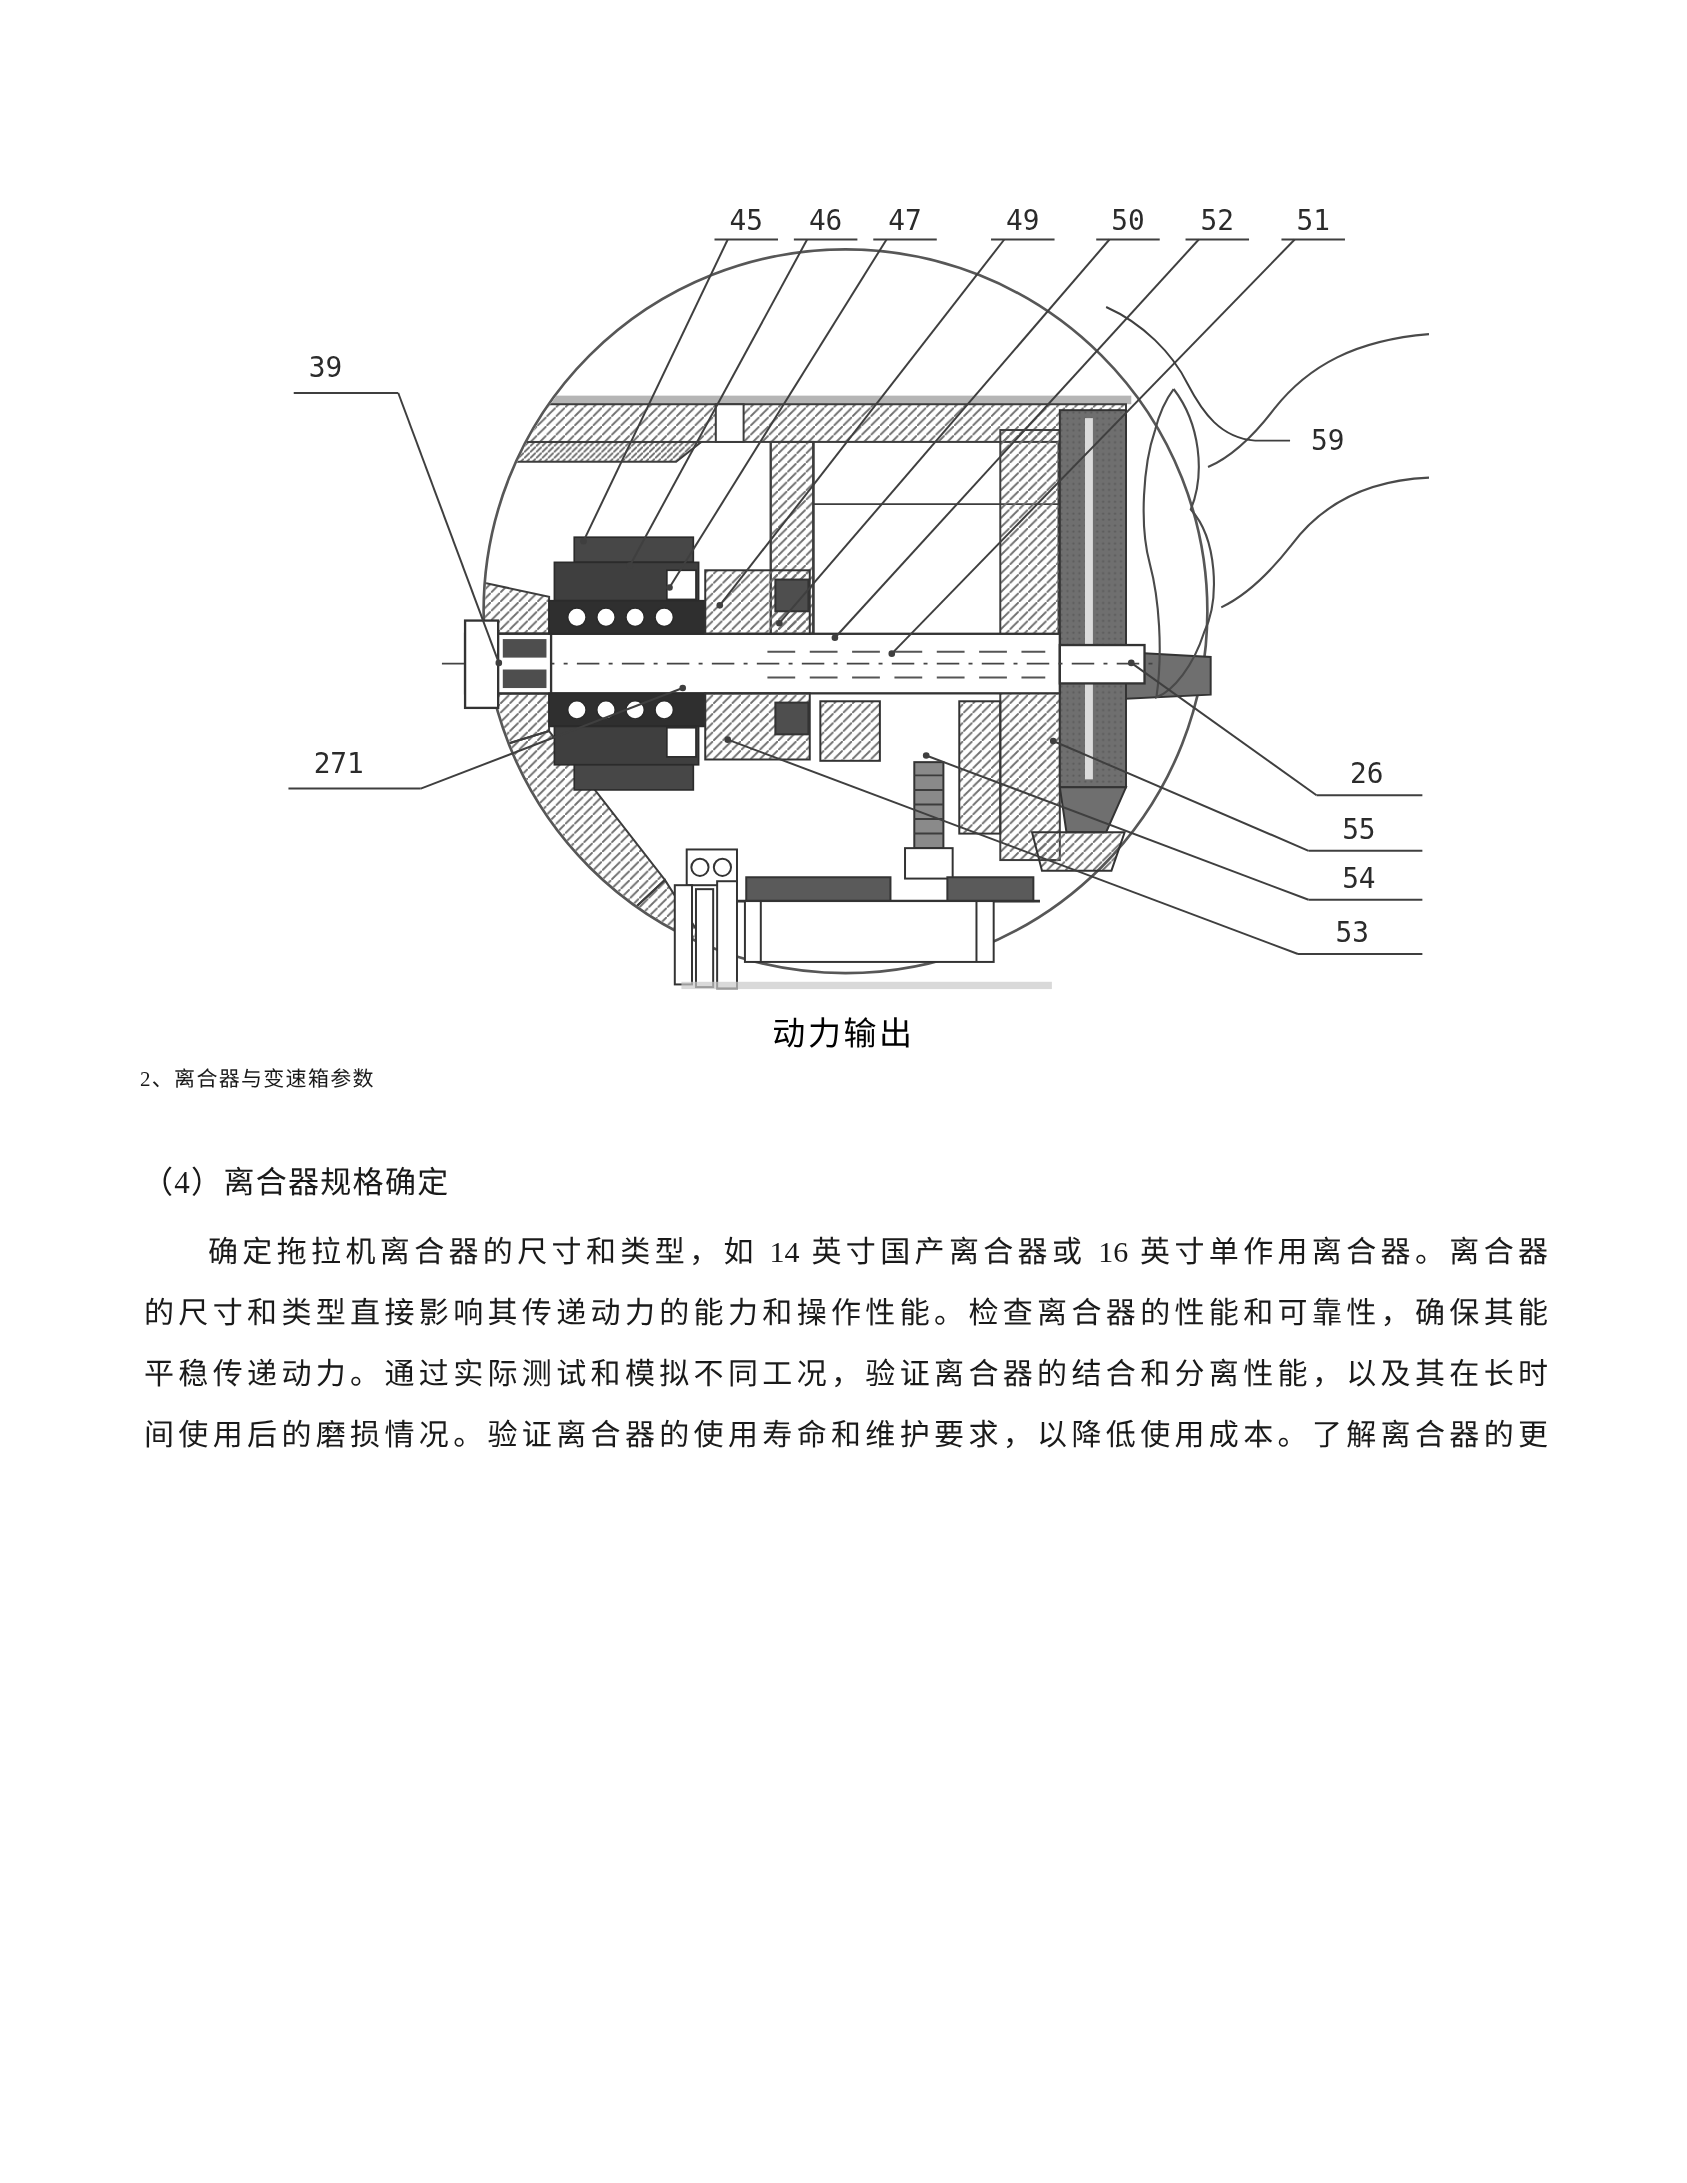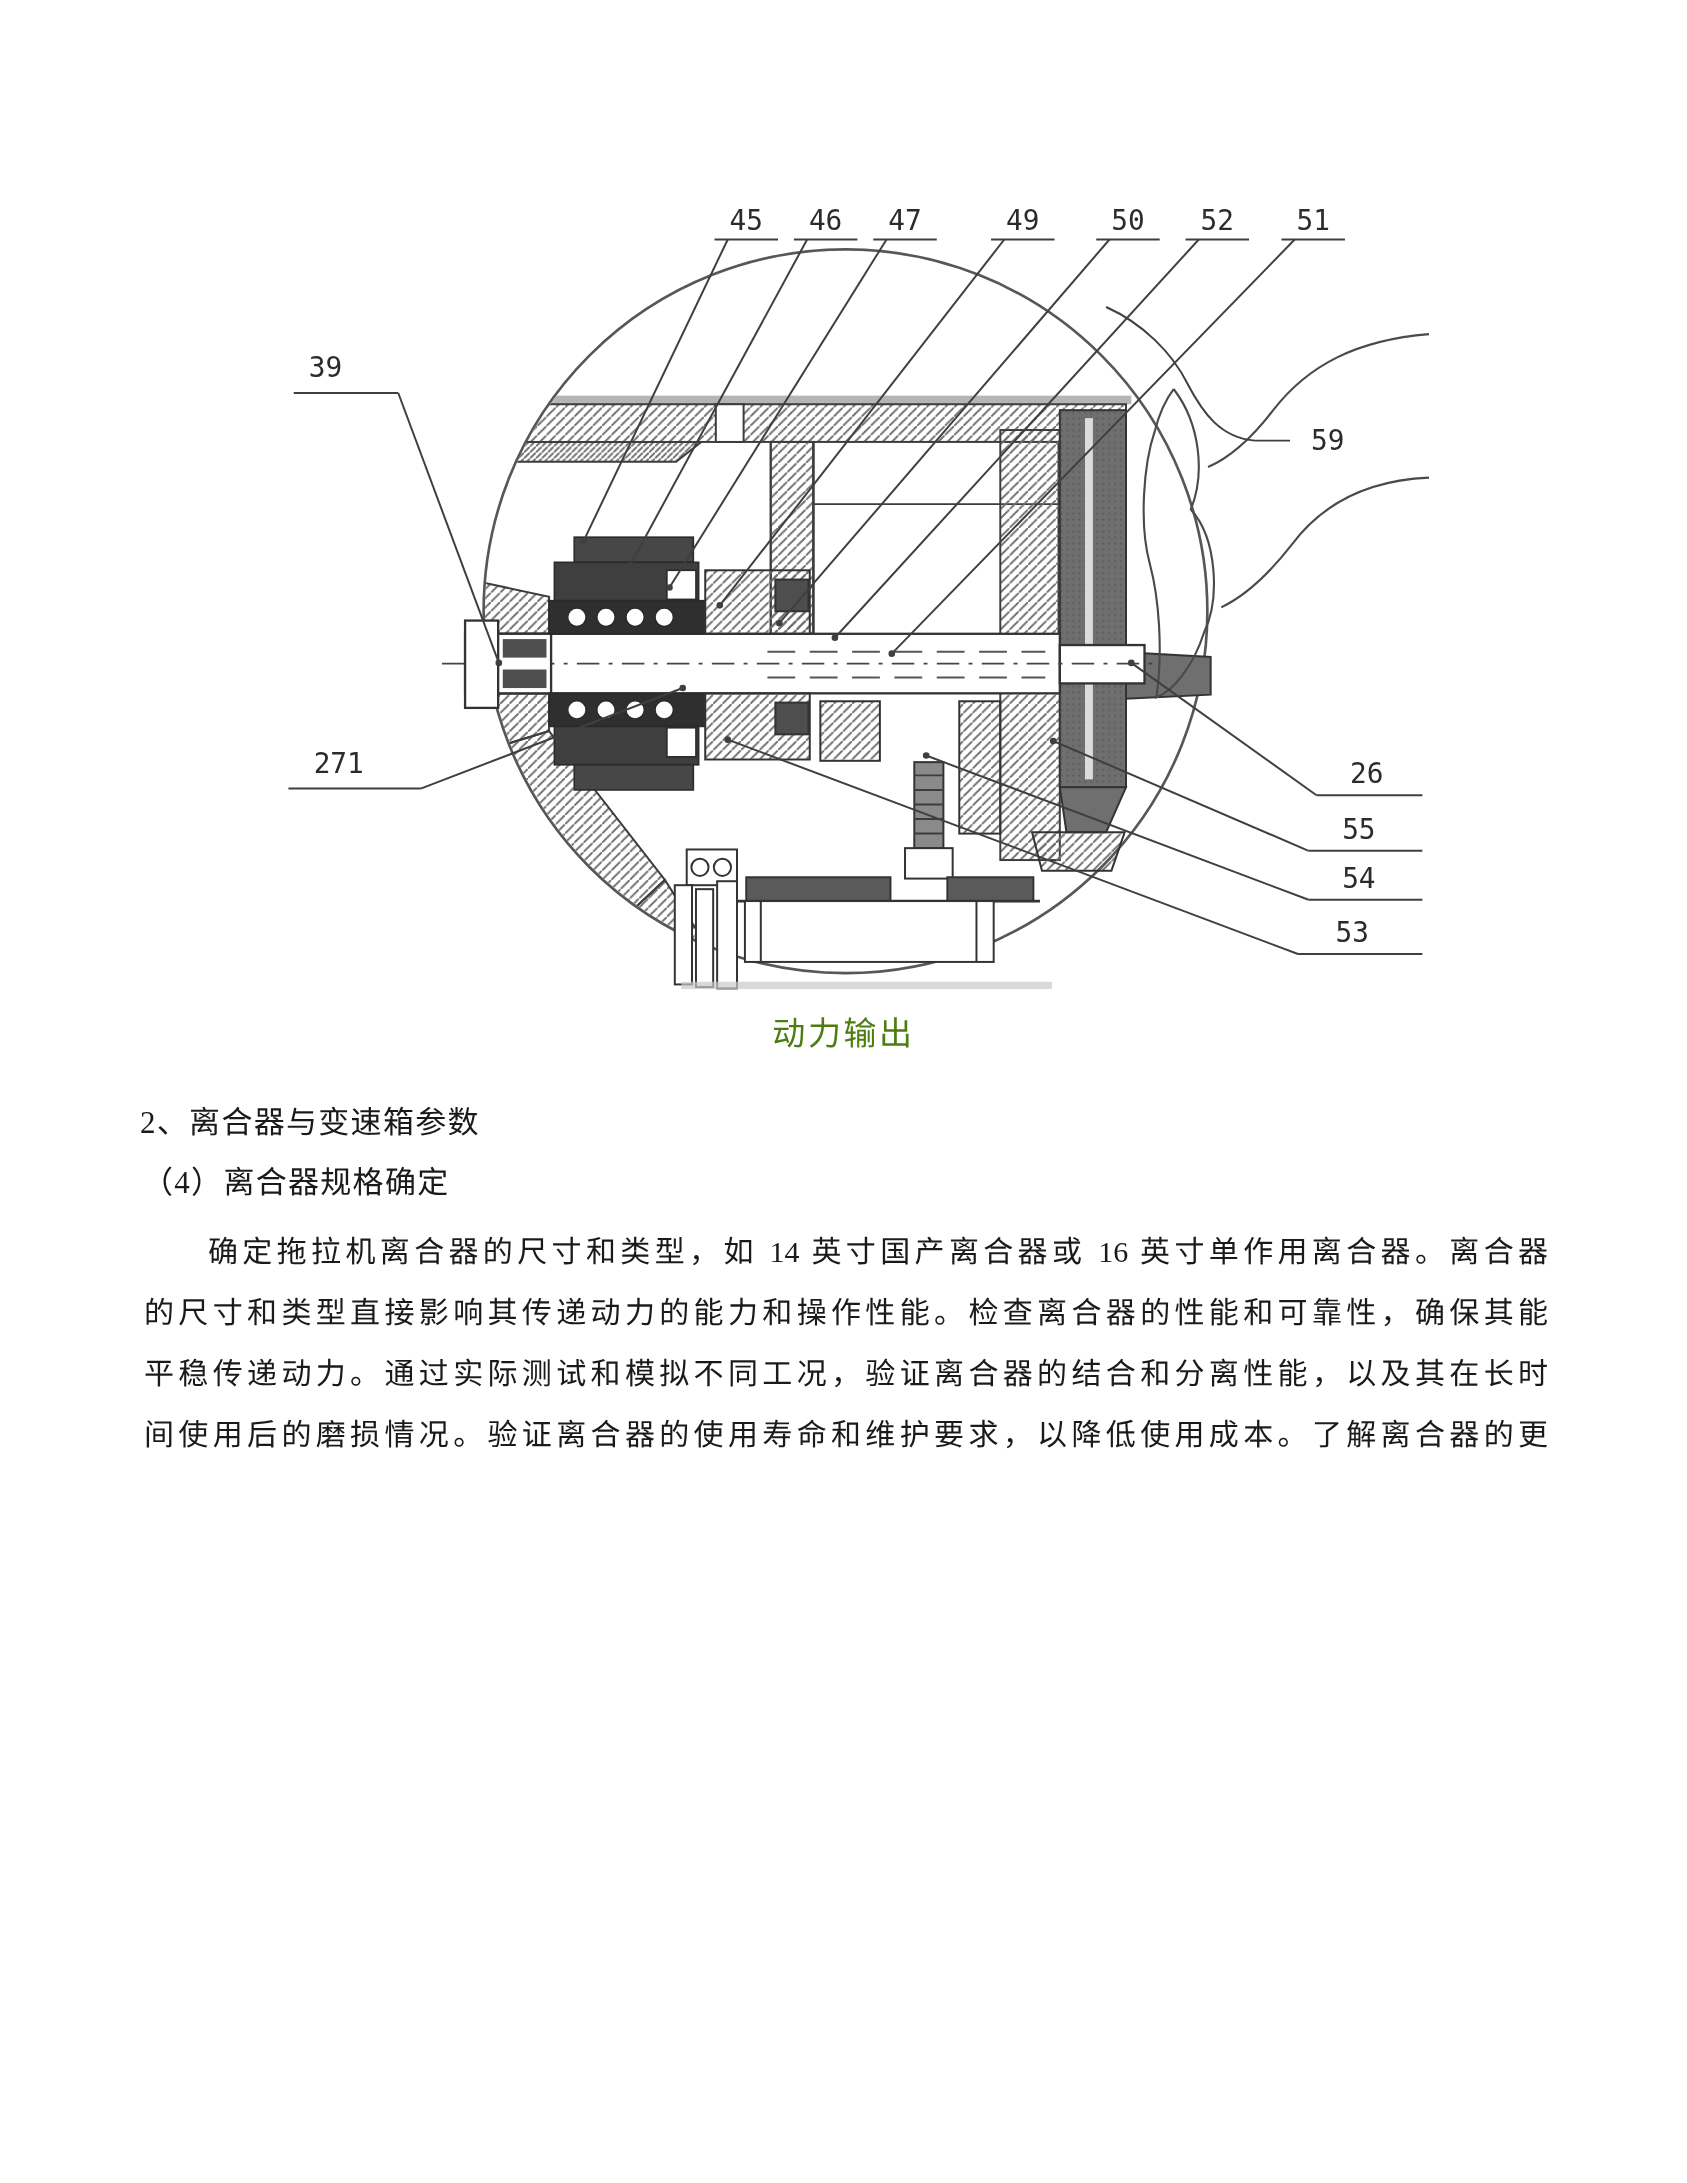--- a/index.html
+++ b/index.html
@@ -1,20 +1,20 @@
 <!DOCTYPE html>
 <html lang="zh-CN" style="font-size:10.6px"><head>
 <meta charset="utf-8">
 <style>
   html,body{margin:0;padding:0;background:#ffffff;}
   body{width:1687px;height:2183px;position:relative;font-family:"Liberation Serif","DejaVu Serif",serif;color:#1a1a1a;}
   .figure-wrap{position:absolute;left:0;top:0;width:1457px;height:1085px;}
   svg text.plabel{font-family:"DejaVu Sans Mono","DejaVu Sans",monospace;font-size:42px;fill:#2b2b2b;}
-  .caption{position:absolute;left:0;top:1007px;width:1687px;text-align:center;font-size:33px;letter-spacing:2.6px;color:#4d7c0f;}
-  .heading{position:absolute;left:140px;top:1102px;font-size:31px;line-height:41px;letter-spacing:1.3px;}
+  .caption{position:absolute;left:0;top:1007px;width:1687px;text-align:center;font-size:33px;letter-spacing:2.6px;color:#000000;}
+  .heading{position:absolute;left:140px;top:1059px;font-size:21px;line-height:41px;letter-spacing:1.3px;}
   .subheading{position:absolute;left:142px;top:1162px;font-size:31px;line-height:41px;letter-spacing:1.3px;}
   .para{position:absolute;left:144px;top:1221px;width:1404px;font-size:30px;line-height:61px;}
   .para .pline{text-align:justify;text-align-last:justify;height:61px;overflow:hidden;}
   .para .pline.first{padding-left:64px;}
   .para .pline.last{text-align-last:left;}
 </style>
 </head>
 <body>
 
 <div class="figure-wrap">

